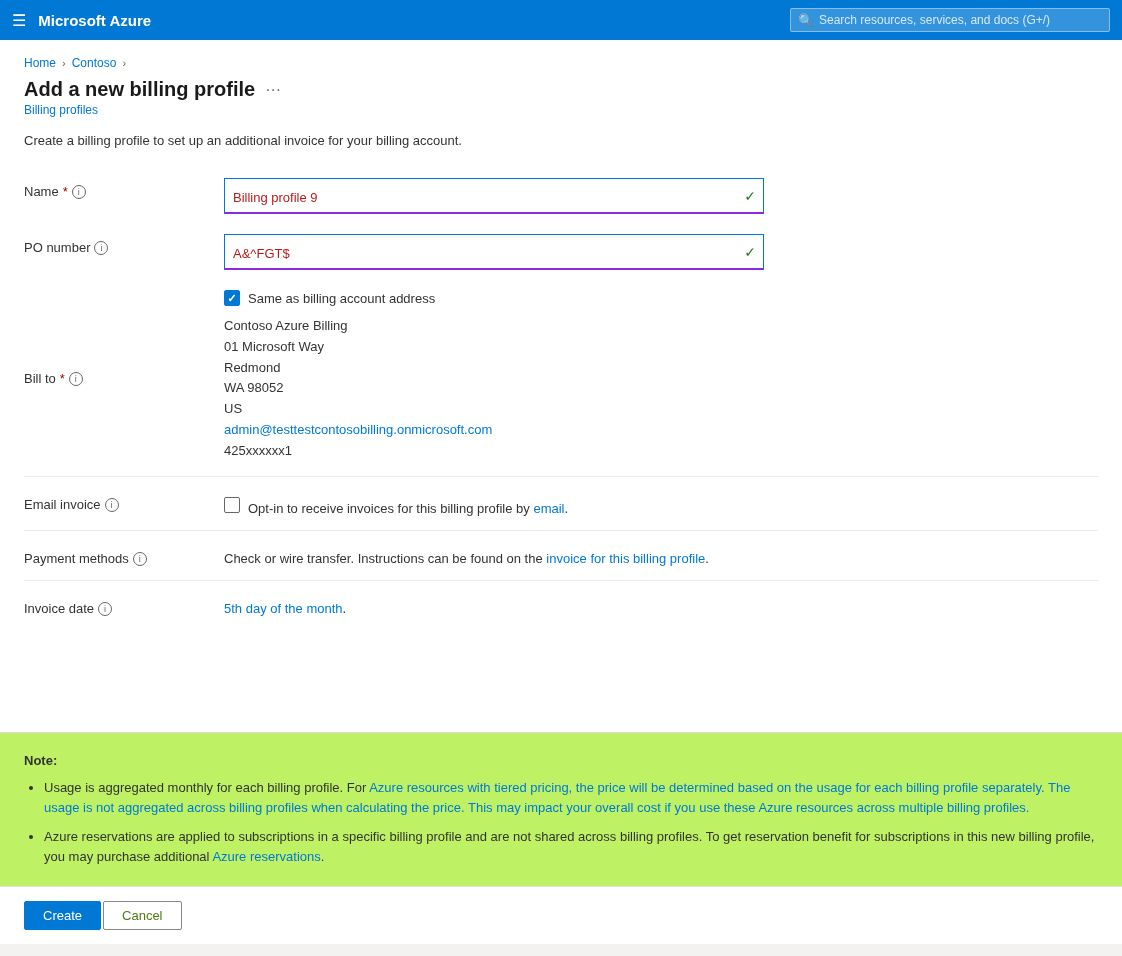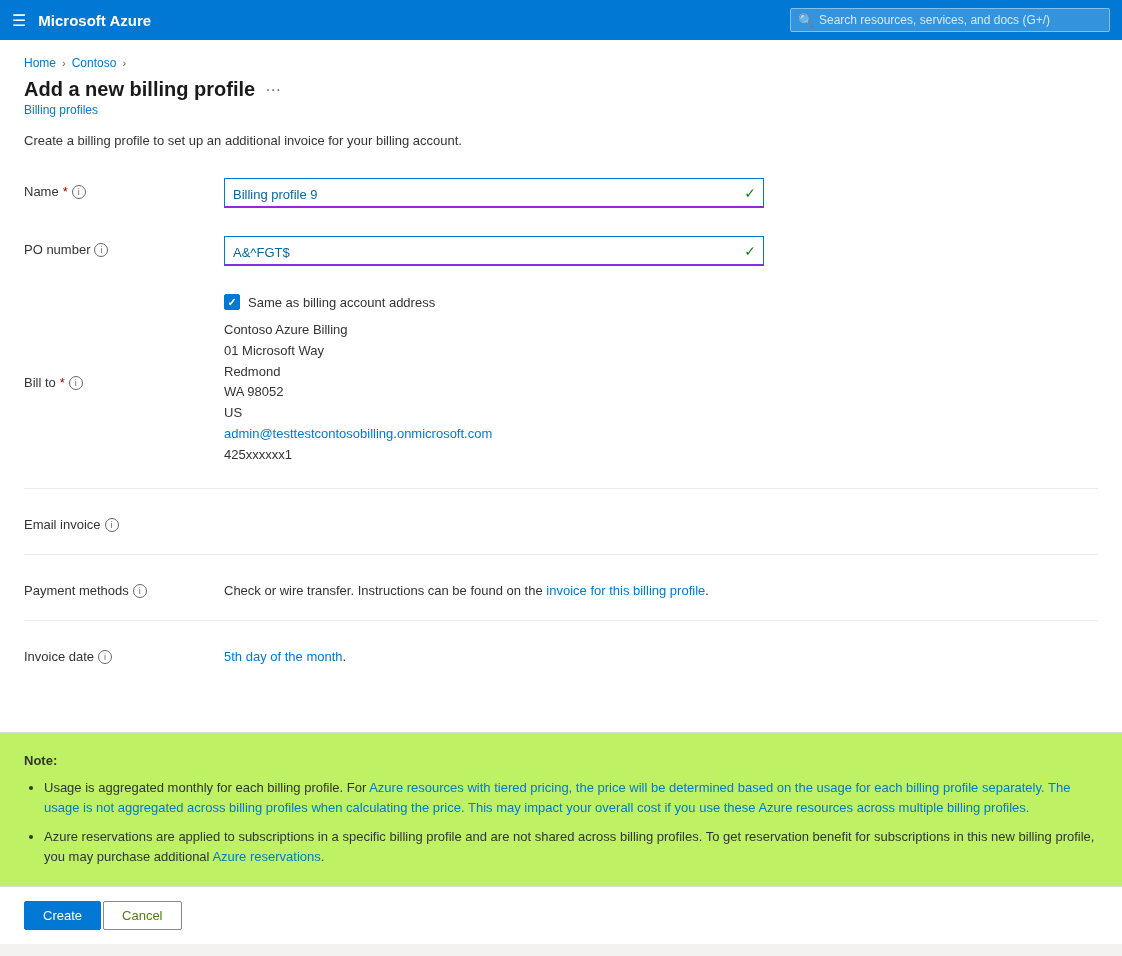--- a/index.html
+++ b/index.html
@@ -106,21 +106,21 @@
     .description {
       font-size: 13px;
       color: #333;
       margin-bottom: 20px;
     }
 
     
     .form-section {
       display: flex;
       flex-direction: column;
-      gap: 8px;
+      gap: 0;
     }
 
     .form-row {
       display: flex;
       align-items: flex-start;
       padding: 10px 0;
       min-height: 40px;
     }
 
     .form-label {
@@ -155,27 +155,27 @@
     .form-control-area {
       flex: 1;
     }
 
     .input-wrapper {
       position: relative;
       width: 540px;
     }
     .input-wrapper input {
       width: 100%;
-      height: 30px;
+      height: 36px;
       border: 1px solid #0078d4;
       border-bottom: 2px solid #8a2be2;
       padding: 8px 30px 4px 8px;
       font-size: 13px;
       outline: none;
-      color: #0369a1;
+      color: #b91c1c;
     }
     .input-check {
       position: absolute;
       right: 8px;
       top: 50%;
       transform: translateY(-50%);
       color: #107c10;
       font-size: 14px;
     }
 
@@ -392,20 +392,26 @@
           </div>
         </div>
       </div>
 
       <hr class="divider-line">
 
       <div class="form-row">
         <div class="form-label">
           <span>Email invoice</span>
           <span class="info-icon">i</span>
+        </div>
+        <div class="form-control-area" style="display:flex;align-items:center;gap:8px;padding-top:4px;">
+          <span class="checkbox-unchecked"></span>
+          <span class="email-invoice-text">
+            Opt-in to receive invoices for this billing profile by <a href="#">email</a>.
+          </span>
         </div>
       </div>
 
       <hr class="divider-line">
 
       <div class="form-row">
         <div class="form-label">
           <span>Payment methods</span>
           <span class="info-icon">i</span>
         </div>

